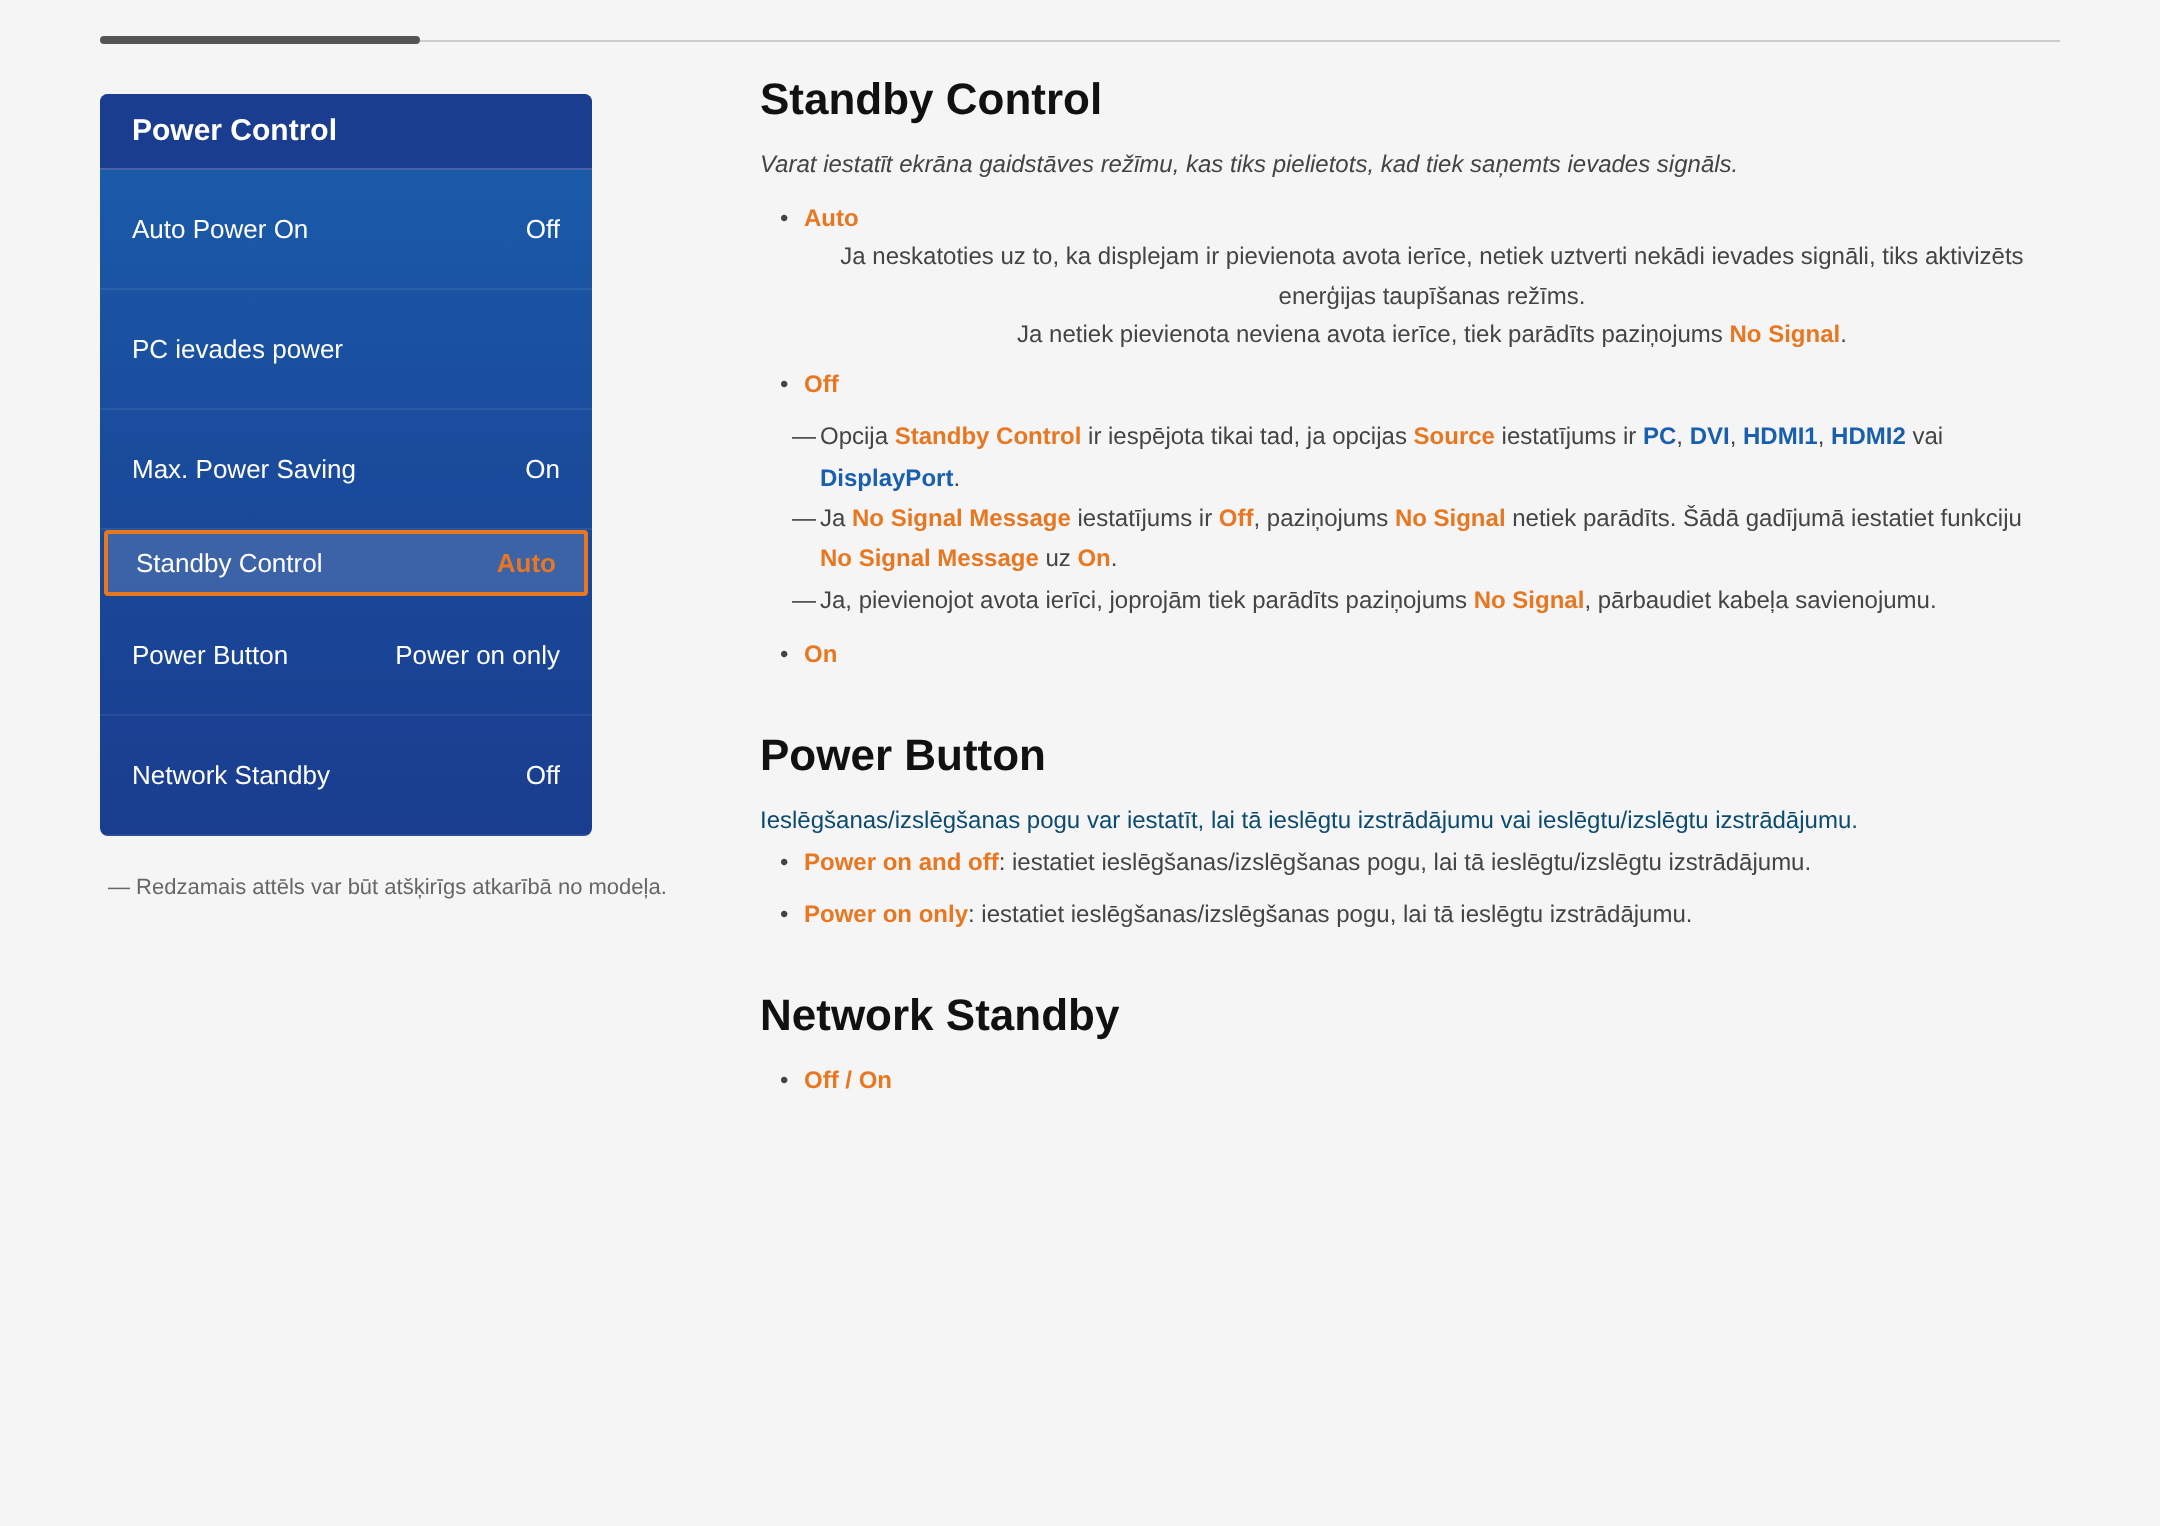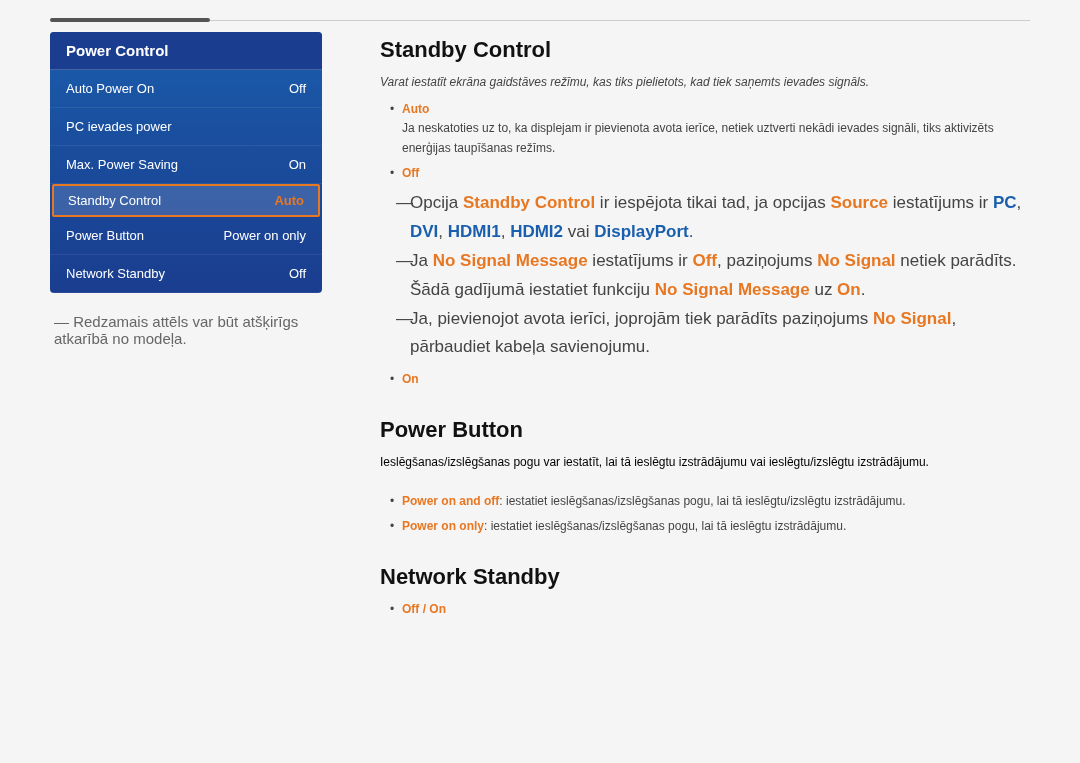--- a/index.html
+++ b/index.html
@@ -50,37 +50,38 @@
     
     .sidebar {
       width: 290px;
       flex-shrink: 0;
     }
 
     .menu-box {
       background: linear-gradient(180deg, #1a5fad 0%, #1a4e9e 40%, #1a3d8f 100%);
       border-radius: 4px;
       overflow: hidden;
-      width: 272px;
+      width: 246px;
+      margin-top: 15px;
     }
 
     .menu-title {
       background: #1a3d8f;
       color: #fff;
       font-size: 15px;
       font-weight: bold;
       padding: 10px 16px;
       border-bottom: 1px solid rgba(255,255,255,0.2);
     }
 
     .menu-item {
       display: flex;
       justify-content: space-between;
       align-items: center;
-      padding: 11px 16px;
+      padding: 22px 16px;
       color: #fff;
       font-size: 13px;
       cursor: pointer;
       border-bottom: 1px solid rgba(255,255,255,0.08);
     }
 
     .menu-item.active {
       background: rgba(255,255,255,0.15);
       border: 2px solid #e87722;
       border-radius: 2px;
@@ -93,21 +94,21 @@
       font-size: 13px;
     }
 
     .menu-item.active .item-value {
       color: #e87722;
       font-weight: bold;
     }
 
     .footnote {
       margin-top: 20px;
-      font-size: 15px;
+      font-size: 11px;
       color: #666;
       padding-left: 4px;
     }
 
     
     .content-area {
       flex: 1;
       padding-top: 5px;
     }
 
@@ -155,30 +156,31 @@
       font-weight: bold;
       color: #e87722;
     }
 
     .bullet-list li .item-desc {
       color: #444;
       display: block;
       padding-left: 0;
       font-size: 12px;
       line-height: 1.6;
+      text-align: center;
     }
 
     .sub-bullet {
       list-style: none;
       padding-left: 16px;
       margin-top: 4px;
     }
 
     .sub-bullet li {
-      font-size: 17px;
+      font-size: 12px;
       color: #444;
       line-height: 1.7;
       padding-left: 14px;
       position: relative;
     }
 
     .sub-bullet li::before {
       content: '—';
       position: absolute;
       left: 0;
@@ -190,23 +192,23 @@
       font-weight: bold;
     }
 
     .highlight-blue {
       color: #1a5fad;
       font-weight: bold;
     }
 
     .power-button-desc {
       font-size: 12px;
-      color: #000000;
+      color: #0c4a6e;
       line-height: 1.6;
-      margin-bottom: 19px;
+      margin-bottom: 2px;
     }
   </style>
 </head>
 <body>
 
 <div class="page-container">
 
   <div class="top-bar">
     <div class="progress-bar-filled"></div>
     <div class="progress-bar-empty"></div>
@@ -256,20 +258,21 @@
 
       <div class="section">
         <div class="section-title">Standby Control</div>
         <div class="section-desc">Varat iestatīt ekrāna gaidstāves režīmu, kas tiks pielietots, kad tiek saņemts ievades signāls.</div>
 
         <ul class="bullet-list">
 
           <li>
             <span class="item-label">Auto</span>
             <span class="item-desc">Ja neskatoties uz to, ka displejam ir pievienota avota ierīce, netiek uztverti nekādi ievades signāli, tiks aktivizēts enerģijas taupīšanas režīms.</span>
+            <span class="item-desc">Ja netiek pievienota neviena avota ierīce, tiek parādīts paziņojums <span class="highlight-orange">No Signal</span>.</span>
           </li>
 
           <li>
             <span class="item-label">Off</span>
           </li>
         </ul>
 
         <ul class="sub-bullet">
           <li>
             Opcija <span class="highlight-orange">Standby Control</span> ir iespējota tikai tad, ja opcijas <span class="highlight-orange">Source</span> iestatījums ir <span class="highlight-blue">PC</span>, <span class="highlight-blue">DVI</span>, <span class="highlight-blue">HDMI1</span>, <span class="highlight-blue">HDMI2</span> vai <span class="highlight-blue">DisplayPort</span>.

